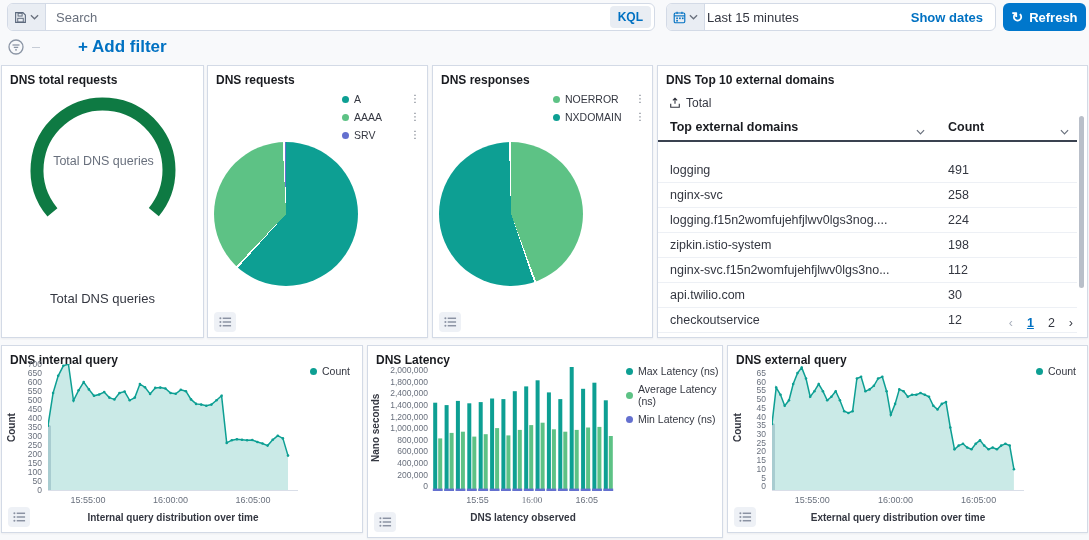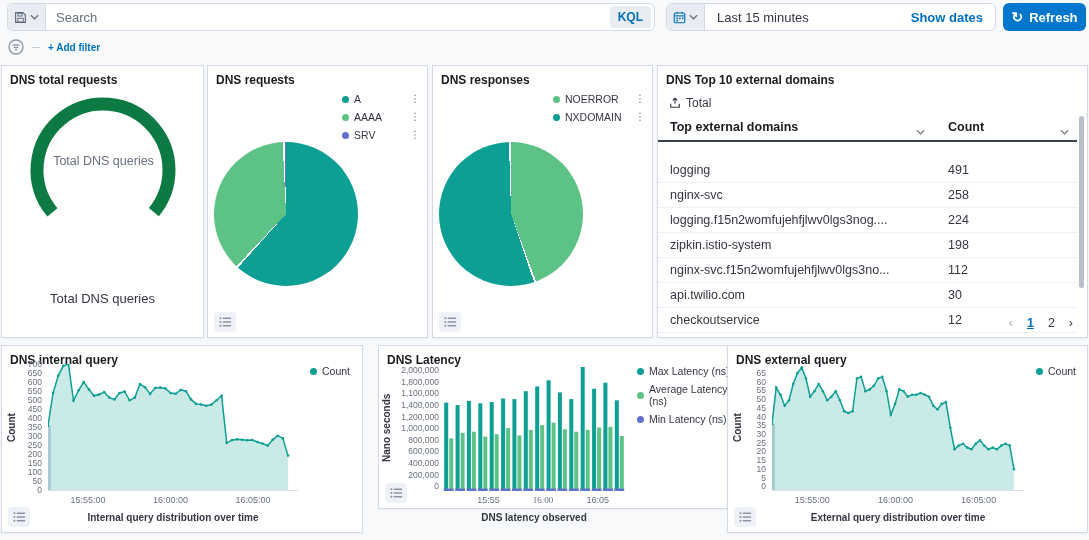--- a/index.html
+++ b/index.html
@@ -7,26 +7,26 @@
        font-family:"Liberation Sans",sans-serif;color:#343741;}
   
   .topbar{position:absolute;top:0;left:0;right:0;height:34px;background:#fff0;}
   .ctrl{position:absolute;top:3px;height:28px;background:#fff;border:1px solid #d3dae6;border-radius:6px;display:flex;align-items:center;box-sizing:border-box;}
   .seg{height:100%;background:#e9edf3;border-right:1px solid #d3dae6;display:flex;align-items:center;justify-content:center;gap:3px;border-radius:5px 0 0 5px;padding:0 6px;cursor:pointer;}
   .search-ctrl{left:7px;width:648px;}
   .search-ctrl input{flex:1;border:none;outline:none;font-size:13px;padding:0 10px;color:#343741;font-family:"Liberation Sans",sans-serif;background:transparent;}
   .search-ctrl input::placeholder{color:#69707d;}
   .kql{background:#e9edf3;color:#0071c2;font-weight:700;font-size:12px;padding:4px 8px;border-radius:4px;margin-right:3px;cursor:pointer;}
   .date-ctrl{left:666px;width:330px;}
-  .time-range{font-size:13px;padding-left:12px;flex:1;cursor:pointer;}
+  .time-range{font-size:13px;padding-left:2px;flex:1;cursor:pointer;}
   .show-dates{font-size:13px;font-weight:600;color:#0071c2;padding-right:12px;cursor:pointer;text-decoration:none;}
   .refresh-btn{position:absolute;top:3px;left:1003px;width:83px;height:28px;background:#0077cc;color:#fff;border:none;border-radius:6px;font-size:13px;font-weight:700;display:flex;align-items:center;justify-content:center;gap:6px;cursor:pointer;font-family:"Liberation Sans",sans-serif;}
   .filterbar{position:absolute;top:38px;left:8px;height:18px;display:flex;align-items:center;gap:8px;}
   .pin-divider{width:8px;height:1px;background:#c6ccd6;}
-  .add-filter{font-size:10px;font-weight:600;color:#0071c2;cursor:pointer;text-decoration:none;}
+  .add-filter{font-size:17px;font-weight:600;color:#0071c2;cursor:pointer;text-decoration:none;margin-left:30px;}
   
   .panel{position:absolute;background:#fff;border:1px solid #d3dae6;border-radius:0;box-shadow:0 1px 2px rgba(0,0,0,.05);box-sizing:border-box;}
   .ptitle{position:absolute;top:7px;left:8px;font-size:12px;font-weight:700;color:#1a1c21;white-space:nowrap;}
   .legend-toggle{position:absolute;left:6px;bottom:5px;width:22px;height:20px;background:#eef1f6;border-radius:4px;display:flex;align-items:center;justify-content:center;color:#8b93a3;font-size:12px;cursor:pointer;}
   
   .gauge-wrap{position:absolute;left:16px;top:26px;width:170px;height:150px;}
   .gauge-center{position:absolute;left:0;top:88px;width:203px;text-align:center;}
   .gauge-label{font-size:12.5px;color:#69707d;}
   .gauge-value{font-size:27px;color:#50565f;margin-top:1px;}
   .gauge-bottom{position:absolute;top:225px;left:0;width:100%;text-align:center;font-size:13px;color:#343741;}
@@ -339,27 +339,27 @@
         <circle cx="1.5" cy="2" r="1.1" fill="#8b93a3"></circle>
         <circle cx="1.5" cy="6" r="1.1" fill="#8b93a3"></circle>
         <circle cx="1.5" cy="10" r="1.1" fill="#8b93a3"></circle>
         <rect x="4" y="1.2" width="9" height="1.6" fill="#8b93a3"></rect>
         <rect x="4" y="5.2" width="9" height="1.6" fill="#8b93a3"></rect>
         <rect x="4" y="9.2" width="9" height="1.6" fill="#8b93a3"></rect>
       </svg>
   </div>
 </div>
 
-<div class="panel" style="left:378px;top:345px;width:356px;height:164px;">
+<div class="panel" style="left:367px;top:345px;width:356px;height:193px;">
   <div class="ptitle">DNS Latency</div>
   <div class="ylab" style="left:2px;top:18px;height:127px;">Nano seconds</div>
   <div class="yticks" style="left:10px;width:50px;top:20px;height:125px;">
       <span>2,000,000</span>
       <span>1,800,000</span>
-      <span>1,100,000</span>
+      <span>2,400,000</span>
       <span>1,400,000</span>
       <span>1,200,000</span>
       <span>1,000,000</span>
       <span>800,000</span>
       <span>600,000</span>
       <span>400,000</span>
       <span>200,000</span>
       <span>0</span>
     </div>
   <div class="plotbox" style="left:64px;top:18px;width:182px;height:127px;">

